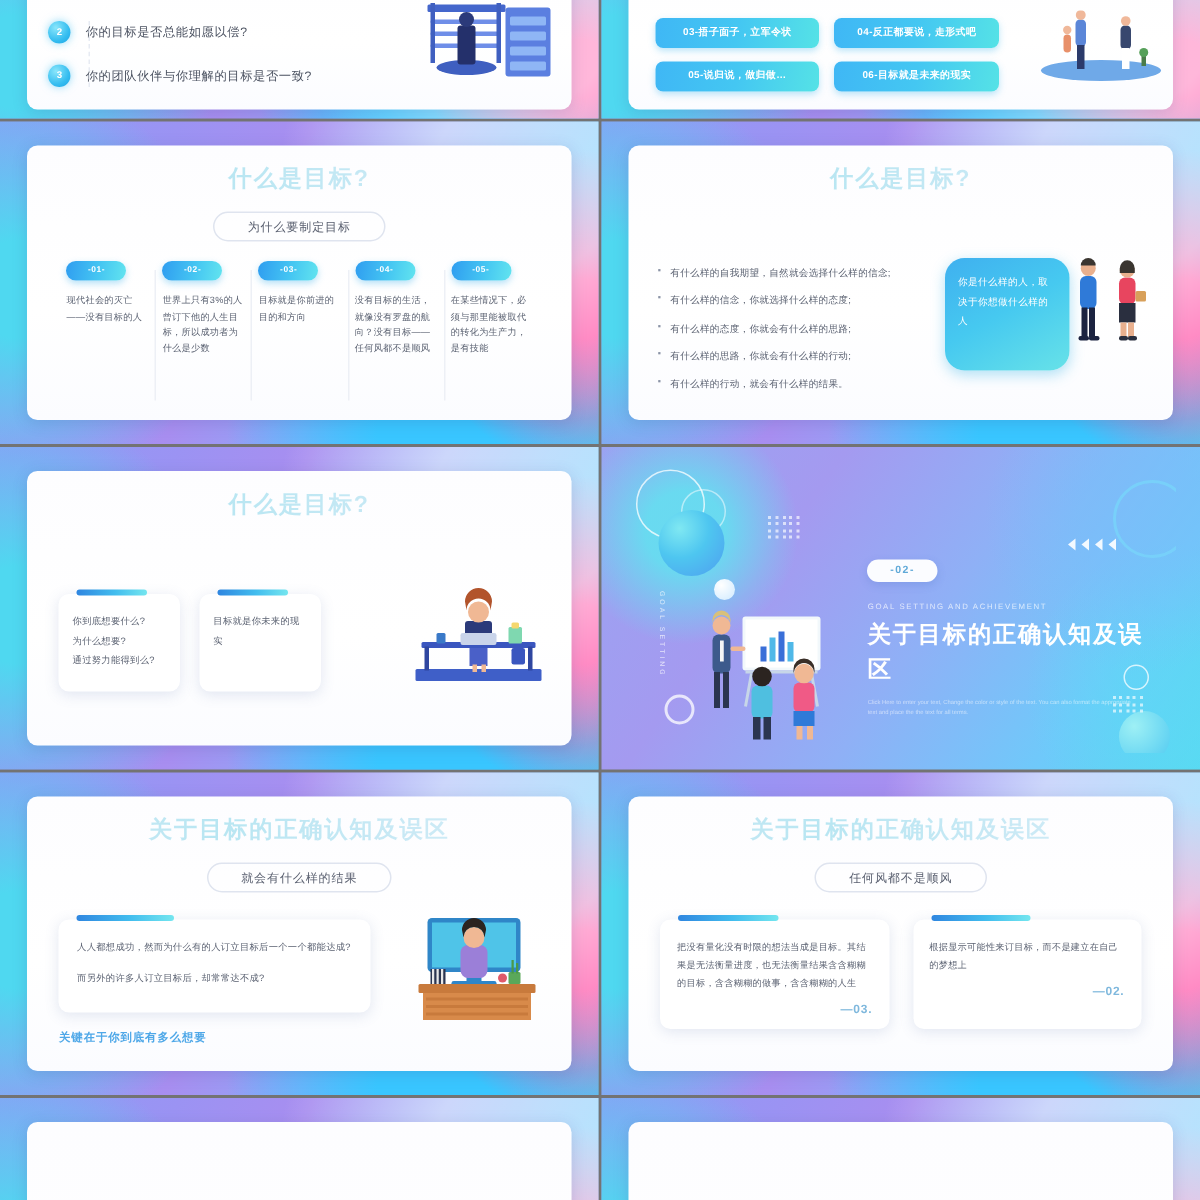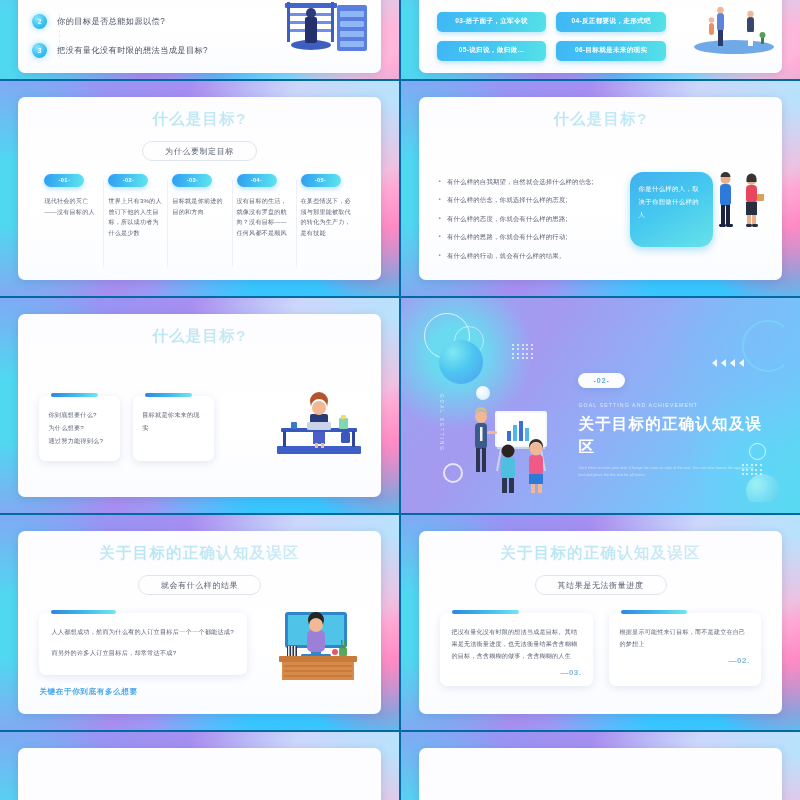--- a/index.html
+++ b/index.html
@@ -10,21 +10,21 @@
     font-family: "Liberation Sans", "DejaVu Sans", sans-serif;
     overflow: hidden;
   }
 
   #grid {
     width: 800px; height: 800px;
     display: grid;
     grid-template-columns: 399px 399px;
     grid-template-rows: 79px 215px 215px 215px 215px;
     gap: 2px 2px;
-    background: #0369a1;
+    background: #737373;
   }
 
   
   .slide {
     position: relative;
     overflow: hidden;
     background:
       radial-gradient(circle at 88% 18%, rgba(255,255,255,.55) 0 16%, rgba(255,255,255,0) 42%),
       radial-gradient(circle at 3% 52%, #4fd8f0 0 8%, rgba(79,216,240,0) 34%),
       radial-gradient(circle at 97% 58%, #ff5fae 0 5%, rgba(255,95,174,0) 26%),
@@ -221,21 +221,21 @@
   <div class="slide cut-top">
     <div class="card">
       <div class="qlist">
         <div class="qline"></div>
         <div class="qrow">
           <span class="qnum">2</span>
           <span class="qtxt">你的目标是否总能如愿以偿?</span>
         </div>
         <div class="qrow">
           <span class="qnum">3</span>
-          <span class="qtxt">把没有量化没有时限的想法当成是目标?</span>
+          <span class="qtxt">你的团队伙伴与你理解的目标是否一致?</span>
         </div>
       </div>
       <div class="toolart">
         <svg viewBox="0 0 90 58" width="90" height="58">
           <rect x="56" y="4" width="30" height="46" rx="2" fill="#5b7fe0"></rect>
           <rect x="59" y="10" width="24" height="6" rx="1" fill="#8fb6f5"></rect>
           <rect x="59" y="20" width="24" height="6" rx="1" fill="#8fb6f5"></rect>
           <rect x="59" y="30" width="24" height="6" rx="1" fill="#8fb6f5"></rect>
           <rect x="59" y="40" width="24" height="6" rx="1" fill="#8fb6f5"></rect>
           <rect x="4" y="2" width="52" height="5" rx="1" fill="#4466cc"></rect>
@@ -518,21 +518,21 @@
           <rect x="73" y="38" width="1.5" height="7" fill="#4a984a"></rect>
           <circle cx="64" cy="48" r="3" fill="#e05a6a"></circle>
         </svg>
       </div>
     </div>
   </div>
 
   <div class="slide">
     <div class="card">
       <div class="s-title">关于目标的正确认知及误区</div>
-      <div class="s-pill">其结果是无法衡量进度</div>
+      <div class="s-pill">任何风都不是顺风</div>
       <div class="pair">
         <div class="pcard">
           <span class="mbar"></span>
           <div class="ptxt">把没有量化没有时限的想法当成是目标。其结果是无法衡量进度，也无法衡量结果含含糊糊的目标，含含糊糊的做事，含含糊糊的人生</div>
           <div class="pidx">—03.</div>
         </div>
         <div class="pcard">
           <span class="mbar"></span>
           <div class="ptxt">根据显示可能性来订目标，而不是建立在自己的梦想上</div>
           <div class="pidx">—02.</div>

